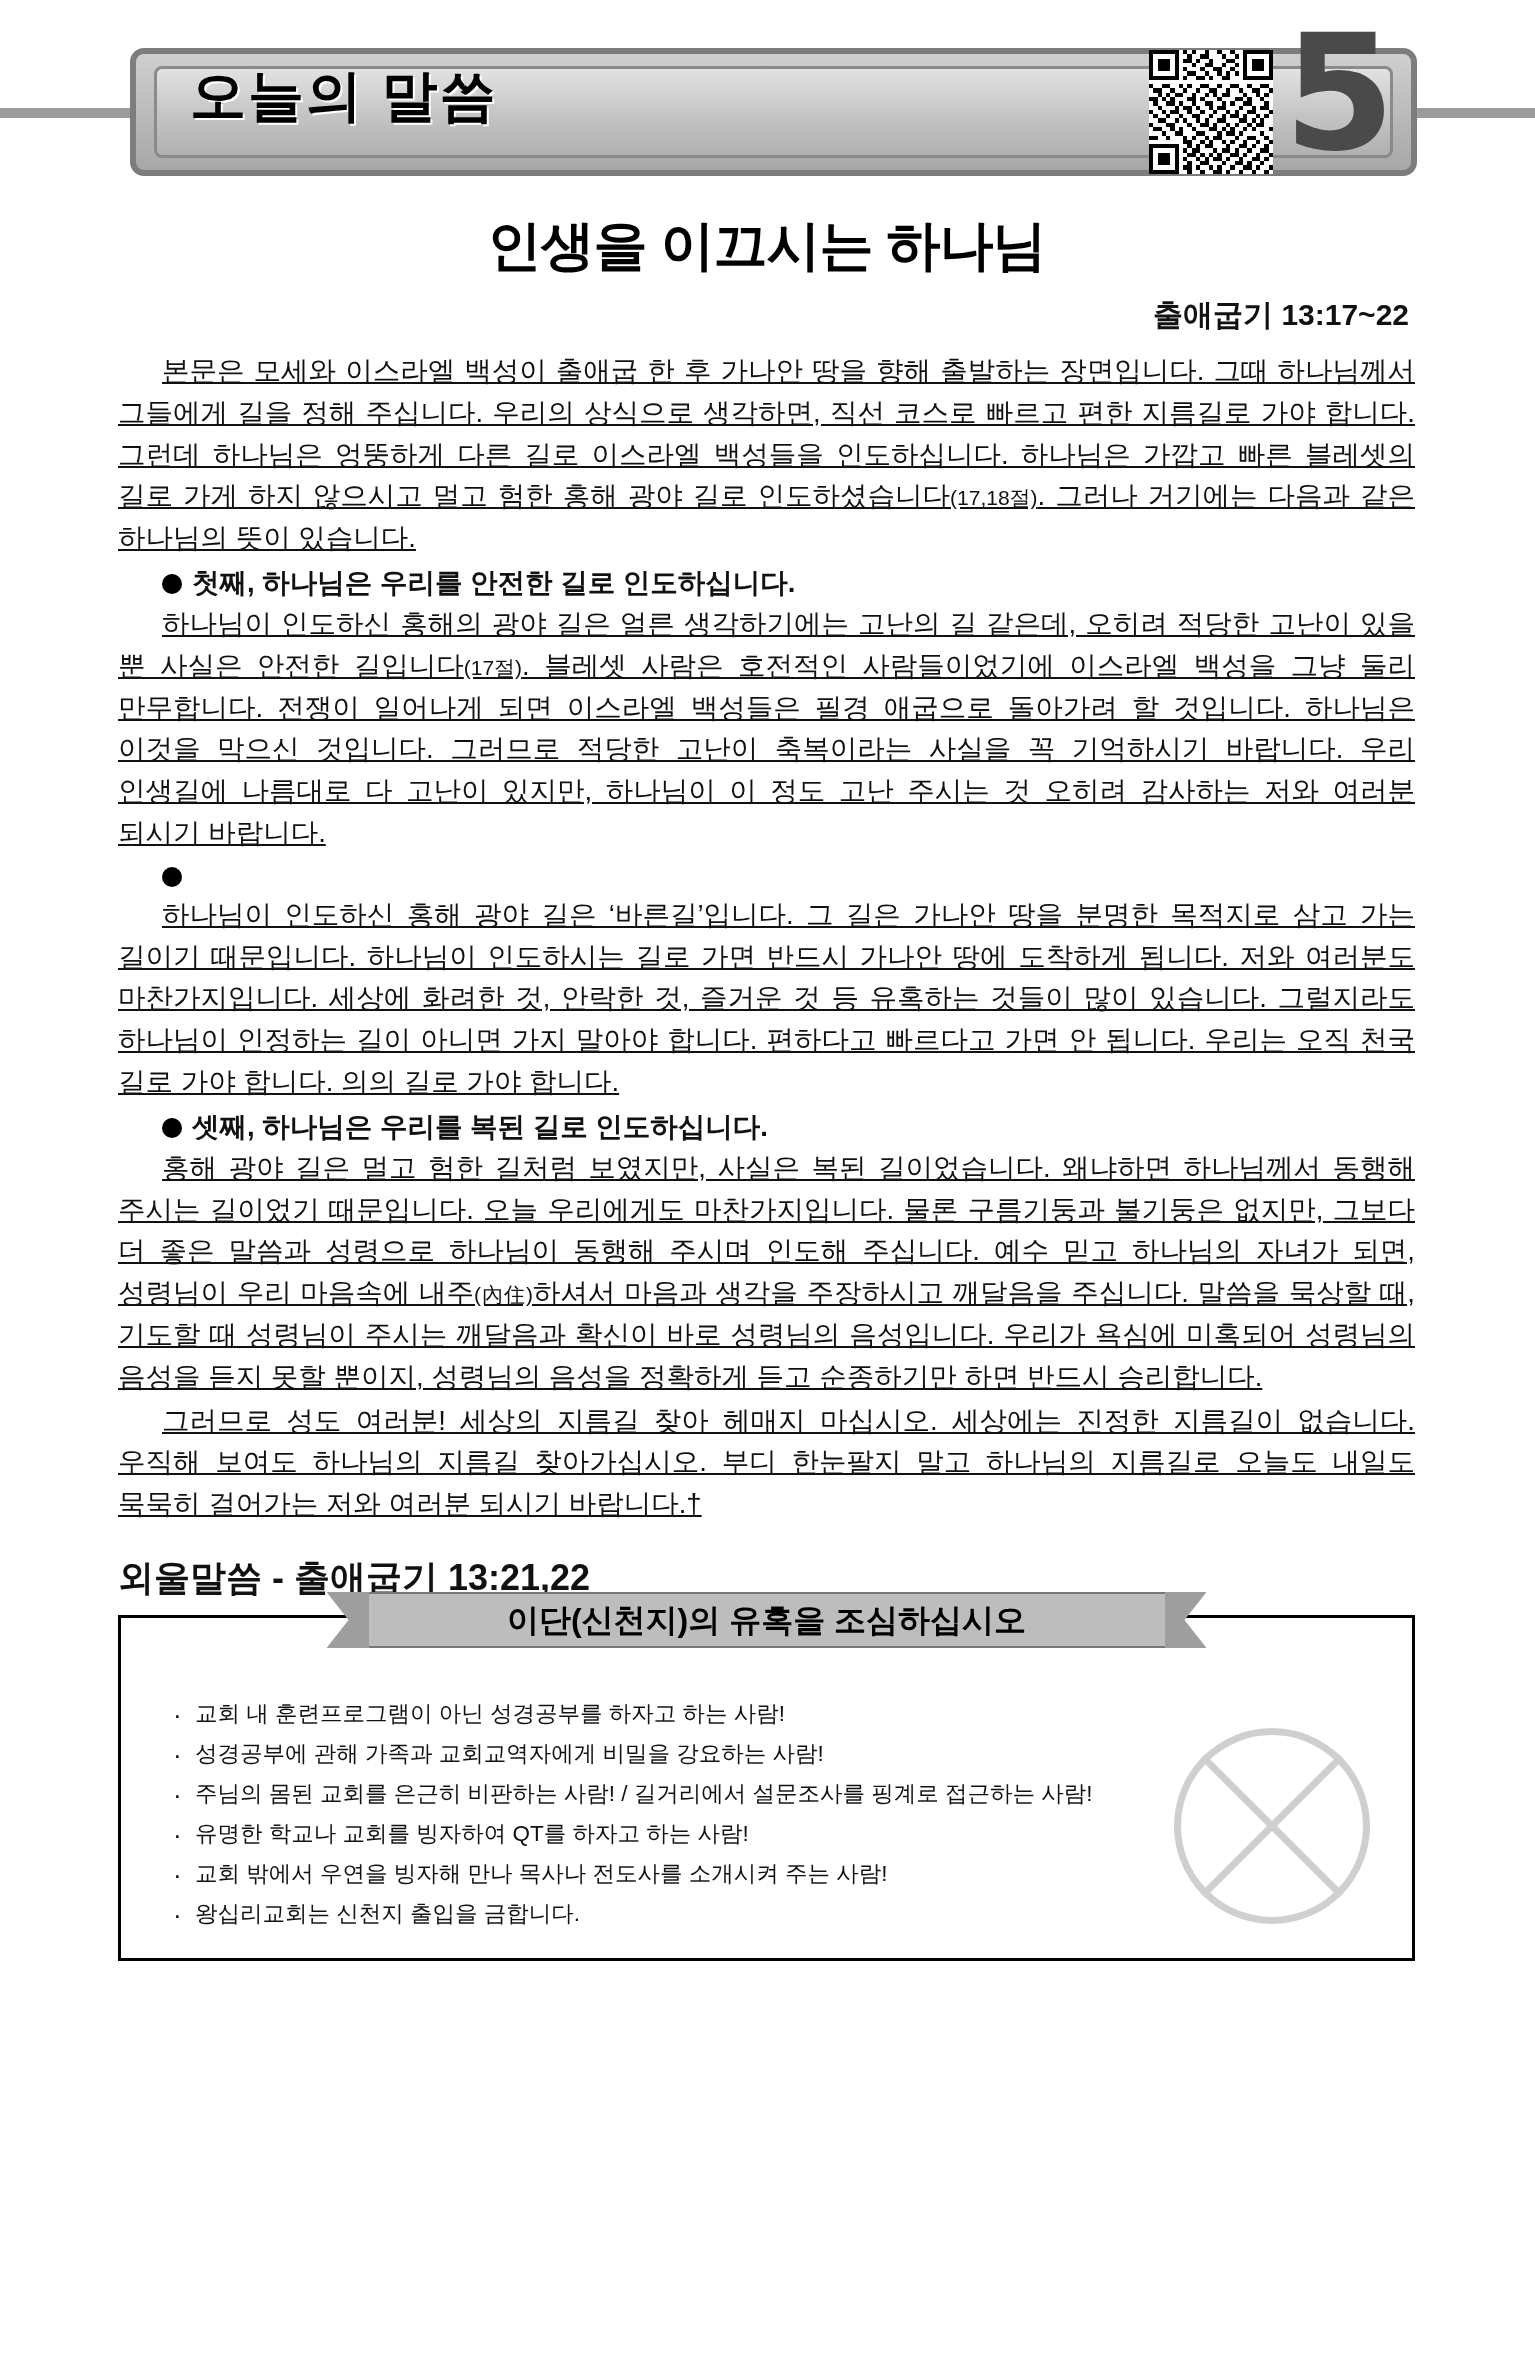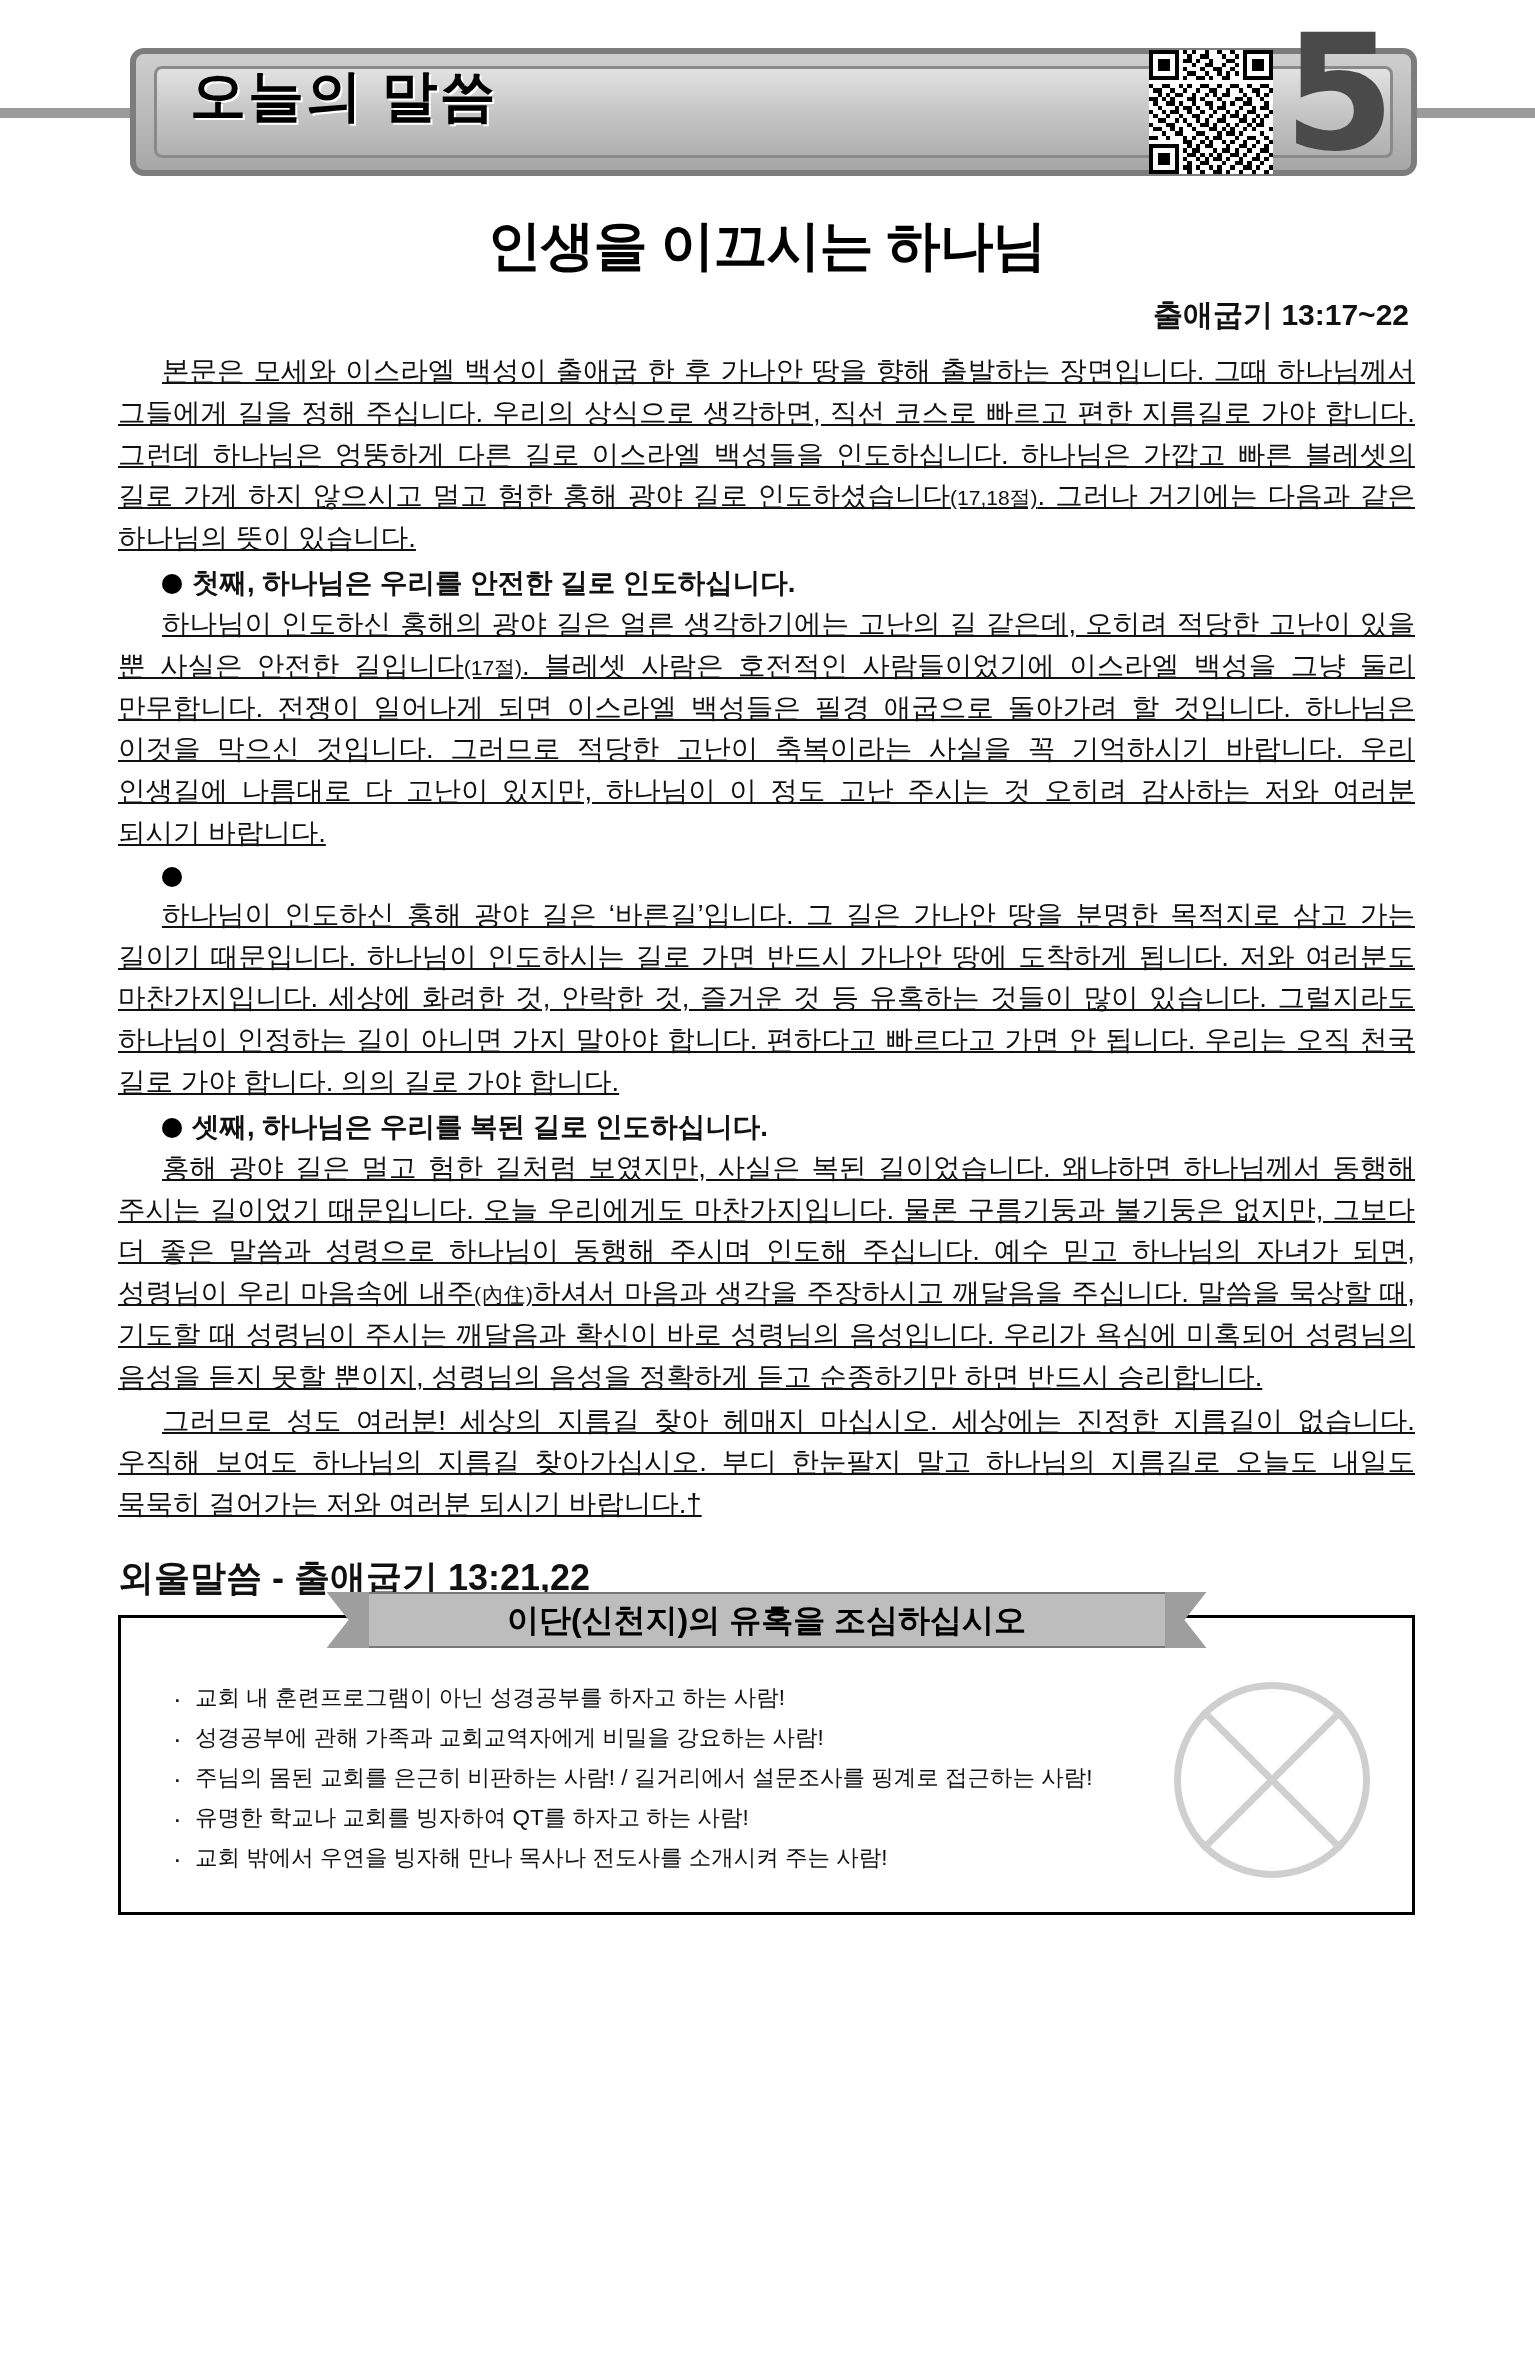--- a/index.html
+++ b/index.html
@@ -131,21 +131,21 @@
 
   
   .warn-box {
     position: relative;
     margin: 4px 0 0 0;
     border: 3px solid #000;
     min-height: 300px;
   }
   .ribbon {
     position: relative;
-    margin: -26px auto 0 auto;
+    margin: -26px auto 16px auto;
     width: 880px;
     height: 64px;
   }
   .ribbon-band {
     position: absolute;
     left: 42px;
     right: 42px;
     top: 0;
     height: 56px;
     background: #bdbdbd;
@@ -498,16 +498,17 @@
       <div class="ribbon-tail-r"></div>
       <div class="ribbon-band"></div>
       <div class="ribbon-title">이단(신천지)의 유혹을 조심하십시오</div>
     </div>
     <ul class="warn-list">
       <li>교회 내 훈련프로그램이 아닌 성경공부를 하자고 하는 사람!</li>
       <li>성경공부에 관해 가족과 교회교역자에게 비밀을 강요하는 사람!</li>
       <li>주님의 몸된 교회를 은근히 비판하는 사람! / 길거리에서 설문조사를 핑계로 접근하는 사람!</li>
       <li>유명한 학교나 교회를 빙자하여 QT를 하자고 하는 사람!</li>
       <li>교회 밖에서 우연을 빙자해 만나 목사나 전도사를 소개시켜 주는 사람!</li>
+      <li>왕십리교회는 신천지 출입을 금합니다.</li>
     </ul>
     <div class="ban-mark"></div>
   </div>
 </div>
 
 </body></html>

